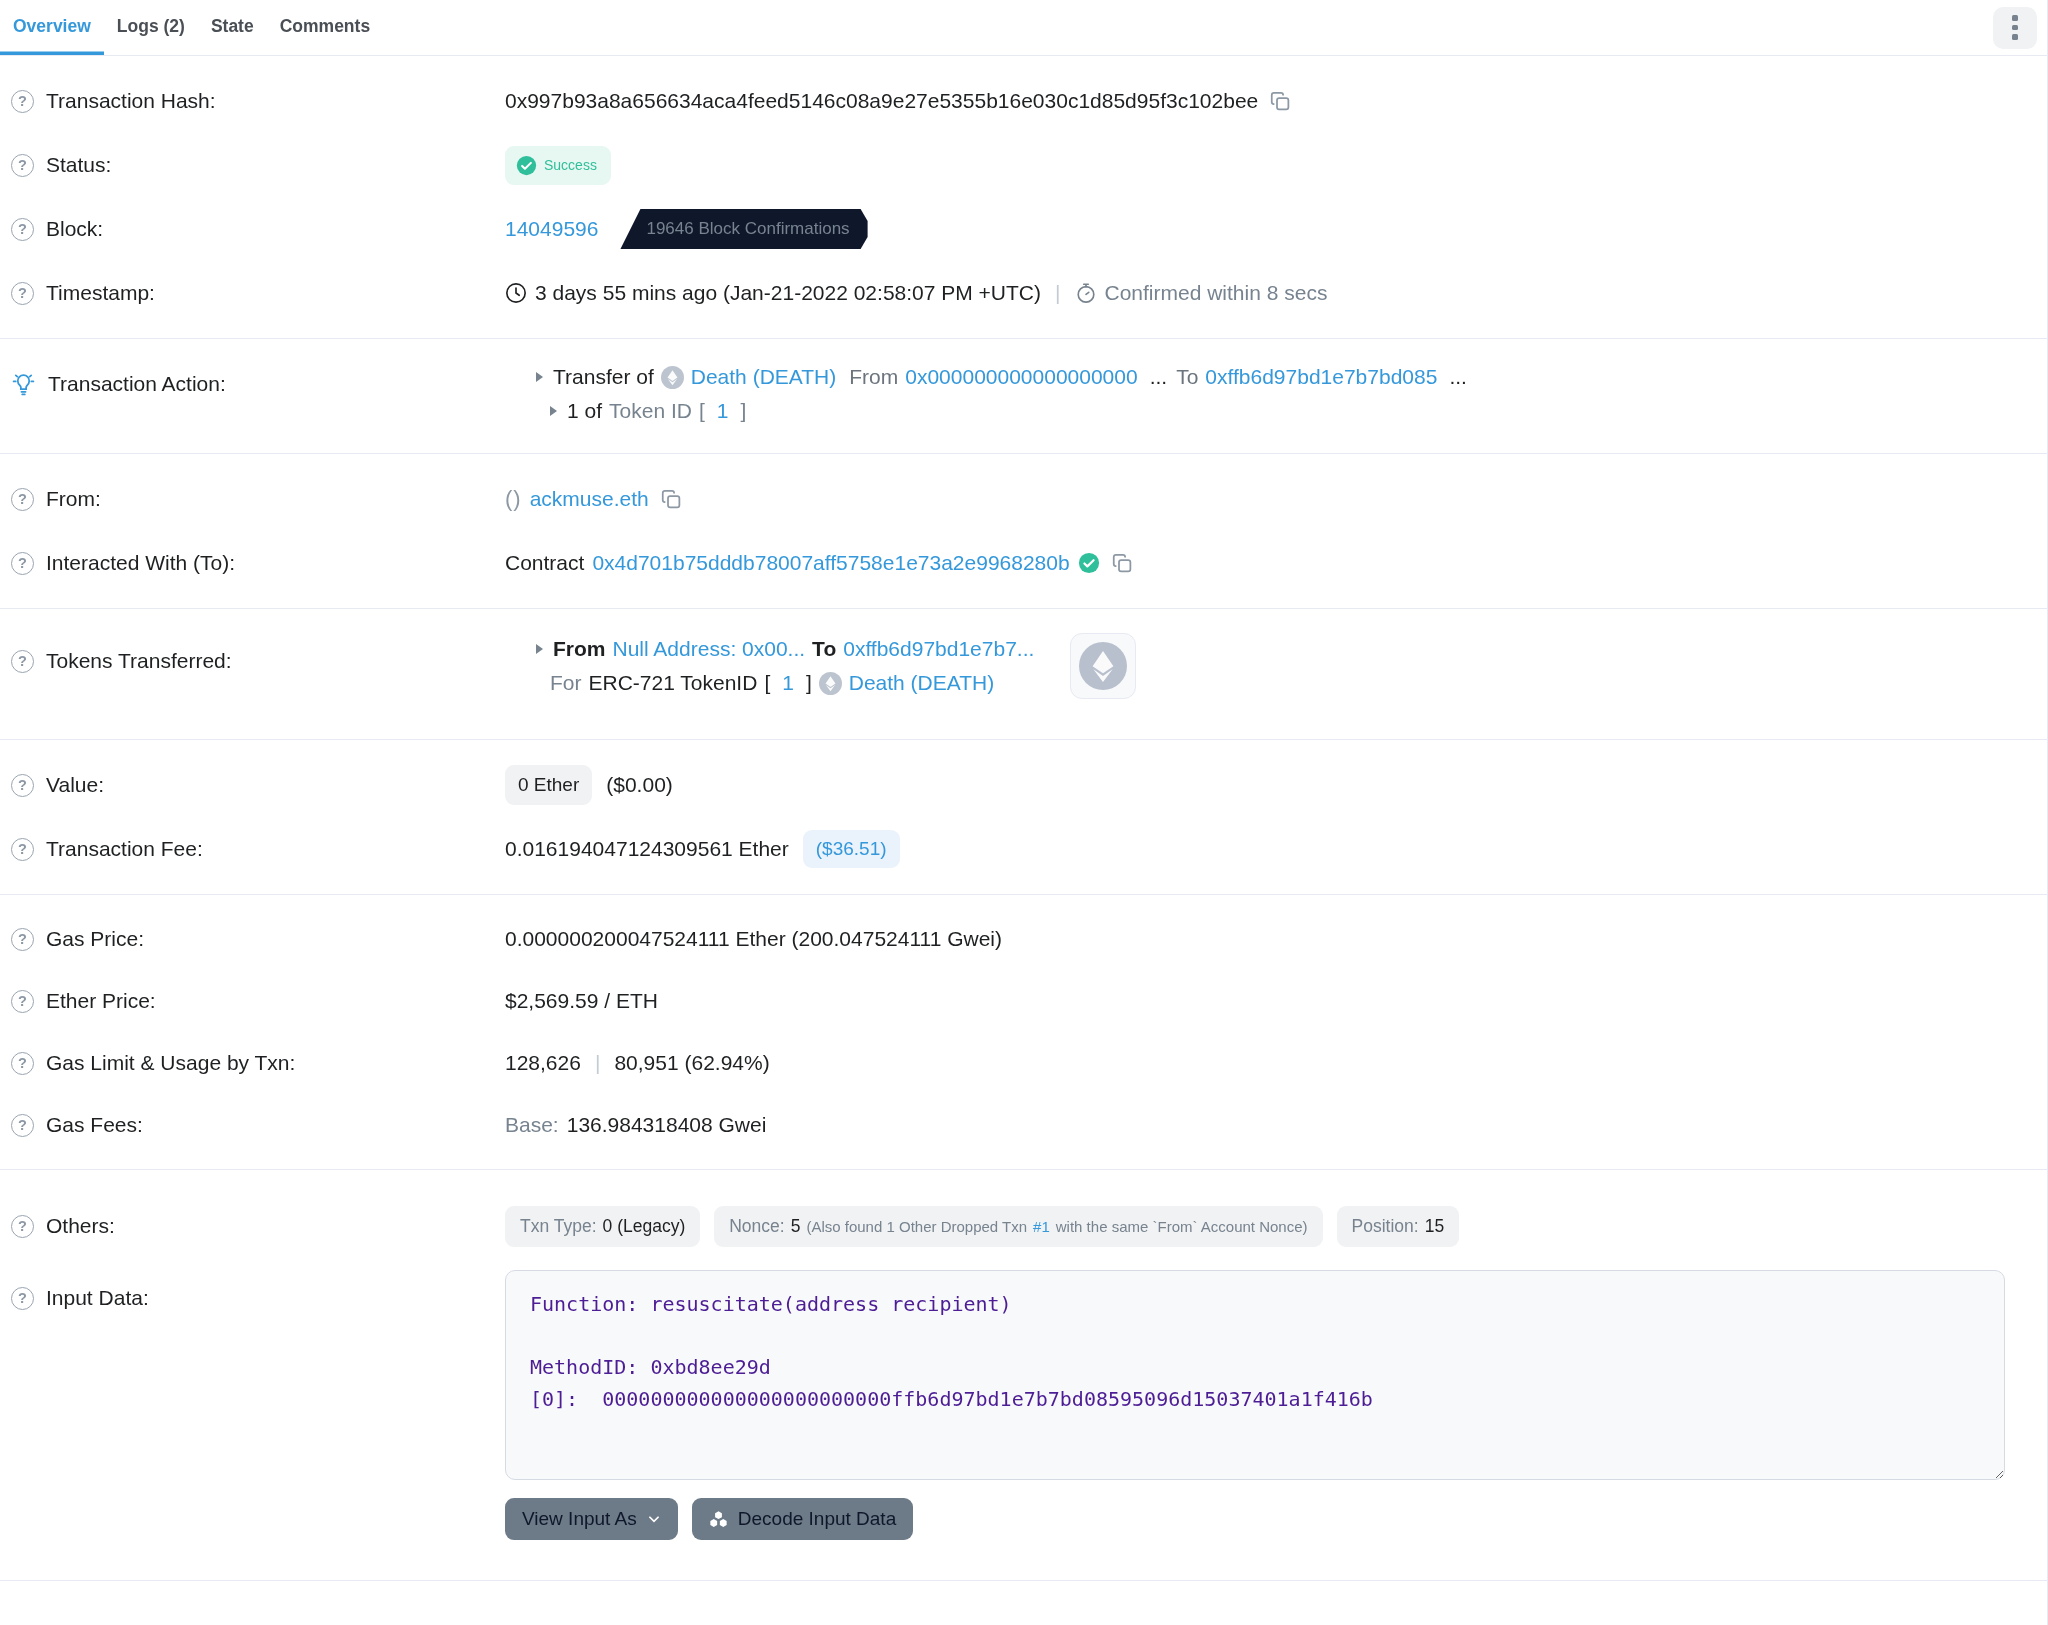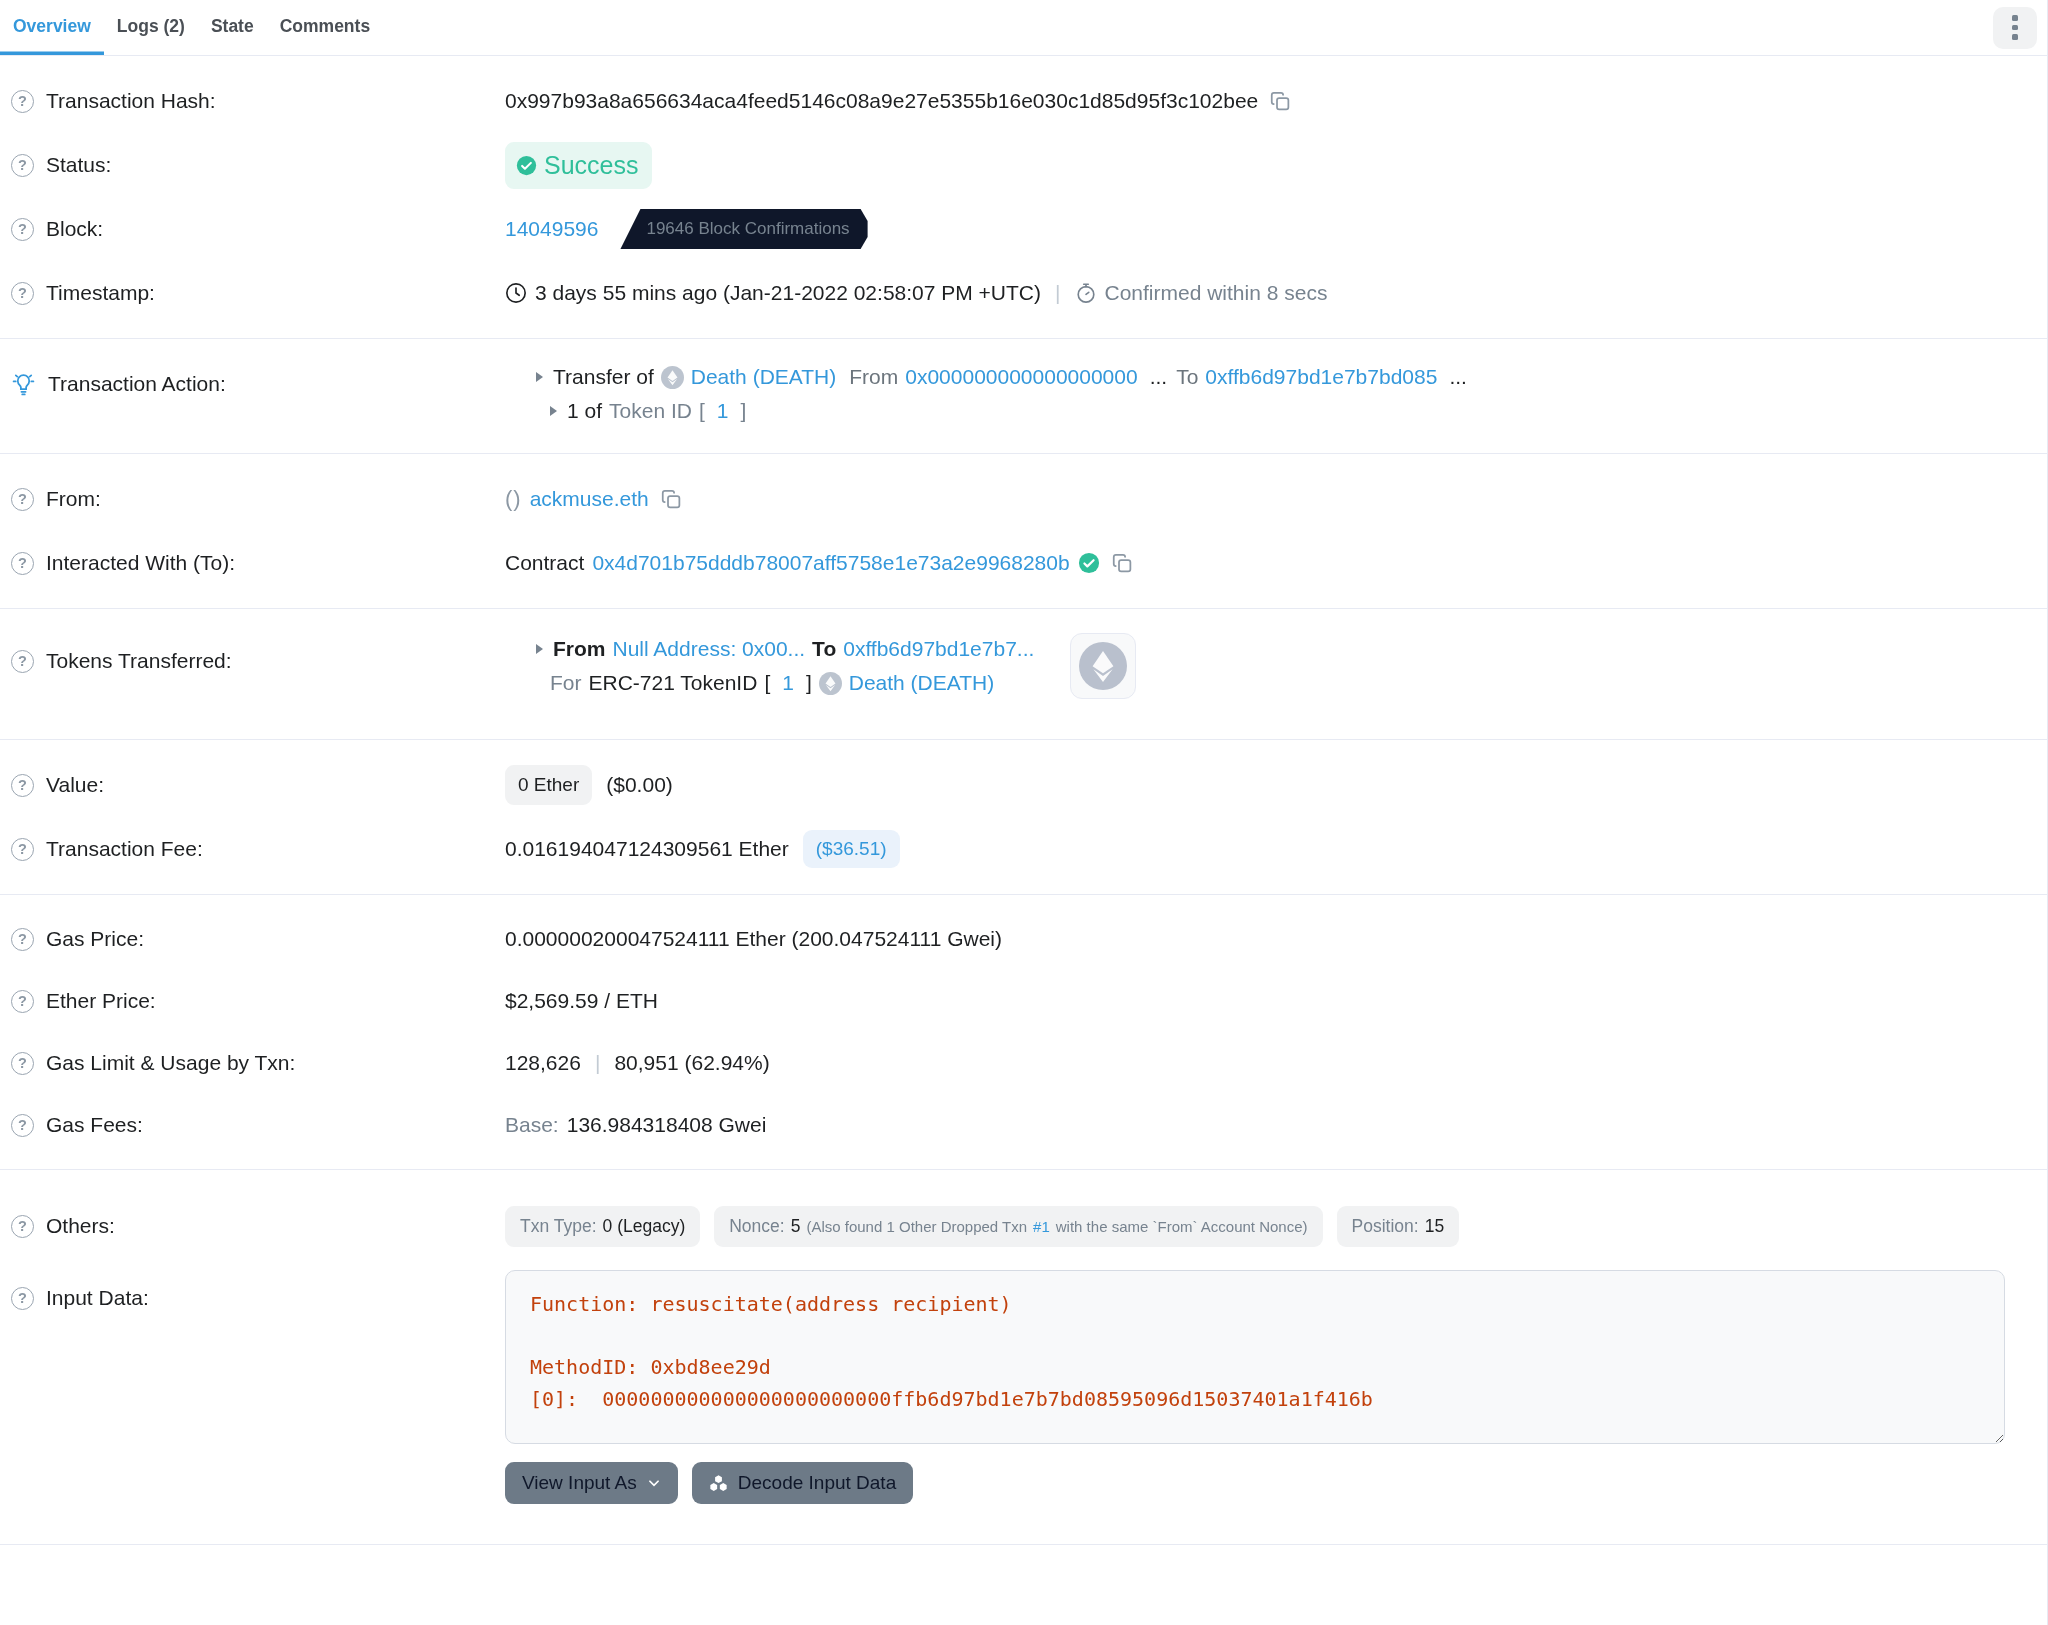--- a/index.html
+++ b/index.html
@@ -38,21 +38,21 @@
   a.link { color:#3498db; text-decoration:none; cursor:pointer; }
   .sep { color:#c3cbd4; padding:0 6px; }
 
   .line { display:flex; align-items:center; gap:7px;padding-left:31px; }
   .caret-right { width:0; height:0; border-left:7px solid #77838f; border-top:5px solid transparent;
     border-bottom:5px solid transparent; margin-right:3px; flex:none; }
   .nogap { display:inline-flex; gap:12px; align-items:center; }
 
   
   .badge-gray { background:#f1f2f3; color:#1e2022; font-size:19px; padding:9px 13px; border-radius:9px; }
-  .badge-success { background:#e7f7f2; color:#2fbf9a; font-size:25px; padding:9px 14px 9px 11px;
+  .badge-success { background:#e7f7f2; color:#2fbf9a; font-size:14px; padding:9px 14px 9px 11px;
     border-radius:9px; display:inline-flex; align-items:center; gap:7px; }
   .badge-conf { background:#0f172a; color:#77838f; font-size:17px; padding:10px 18px 10px 26px;
     clip-path: polygon(20px 0%, calc(100% - 7px) 0%, 100% 30%, 100% 70%, calc(100% - 7px) 100%, 0% 100%);
     margin-left: 14px; }
   .badge-blue { background:#eaf2fb; color:#3498db; font-size:19px; padding:8px 13px; border-radius:9px; }
   .badge-other { background:#f1f2f3; font-size:17.5px; padding:10px 15px; border-radius:9px;
     display:inline-flex; align-items:baseline; gap:6px; margin-right:14px; }
   .badge-other .note { font-size:15px; }
 
   
@@ -62,22 +62,22 @@
   .eth-circle svg { position:absolute; inset:0; }
   .ens-glyph { color:#8c98a4; font-size:22px; letter-spacing:1px; }
 
   
   .nft-card { width:66px; height:66px; border:1px solid #e7eaf3; border-radius:12px; background:#f8f9fa;
     display:flex; align-items:center; justify-content:center; margin-left:28px; cursor:pointer; }
   .nft-card .big-eth { width:48px; height:48px; border-radius:50%; background:#b9c0cd; position:relative; }
   .nft-card .big-eth svg { position:absolute; inset:0; }
 
   
-  .input-box { width:1500px; height:174px; resize:both; border:1px solid #d6dbe3; border-radius:10px;
-    background:#f8f9fa; color:#c2410c; font-family:"DejaVu Sans Mono","Liberation Mono",monospace;
+  .input-box { width:1500px; height:210px; resize:both; border:1px solid #d6dbe3; border-radius:10px;
+    background:#f8f9fa; color:#4c1d95; font-family:"DejaVu Sans Mono","Liberation Mono",monospace;
     font-size:20px; line-height:1.58; padding:18px 24px; outline:none; }
   .btn-row { display:flex; gap:14px; margin-top:18px; }
   .btn { background:#6d7a87; border:none; color:#0f172a; font-family:inherit; font-size:19px; height:42px;
     border-radius:9px; padding:0 17px; display:inline-flex; align-items:center; gap:10px; cursor:pointer; }
 </style>
 </head>
 <body>
 
 <div class="card">
 

